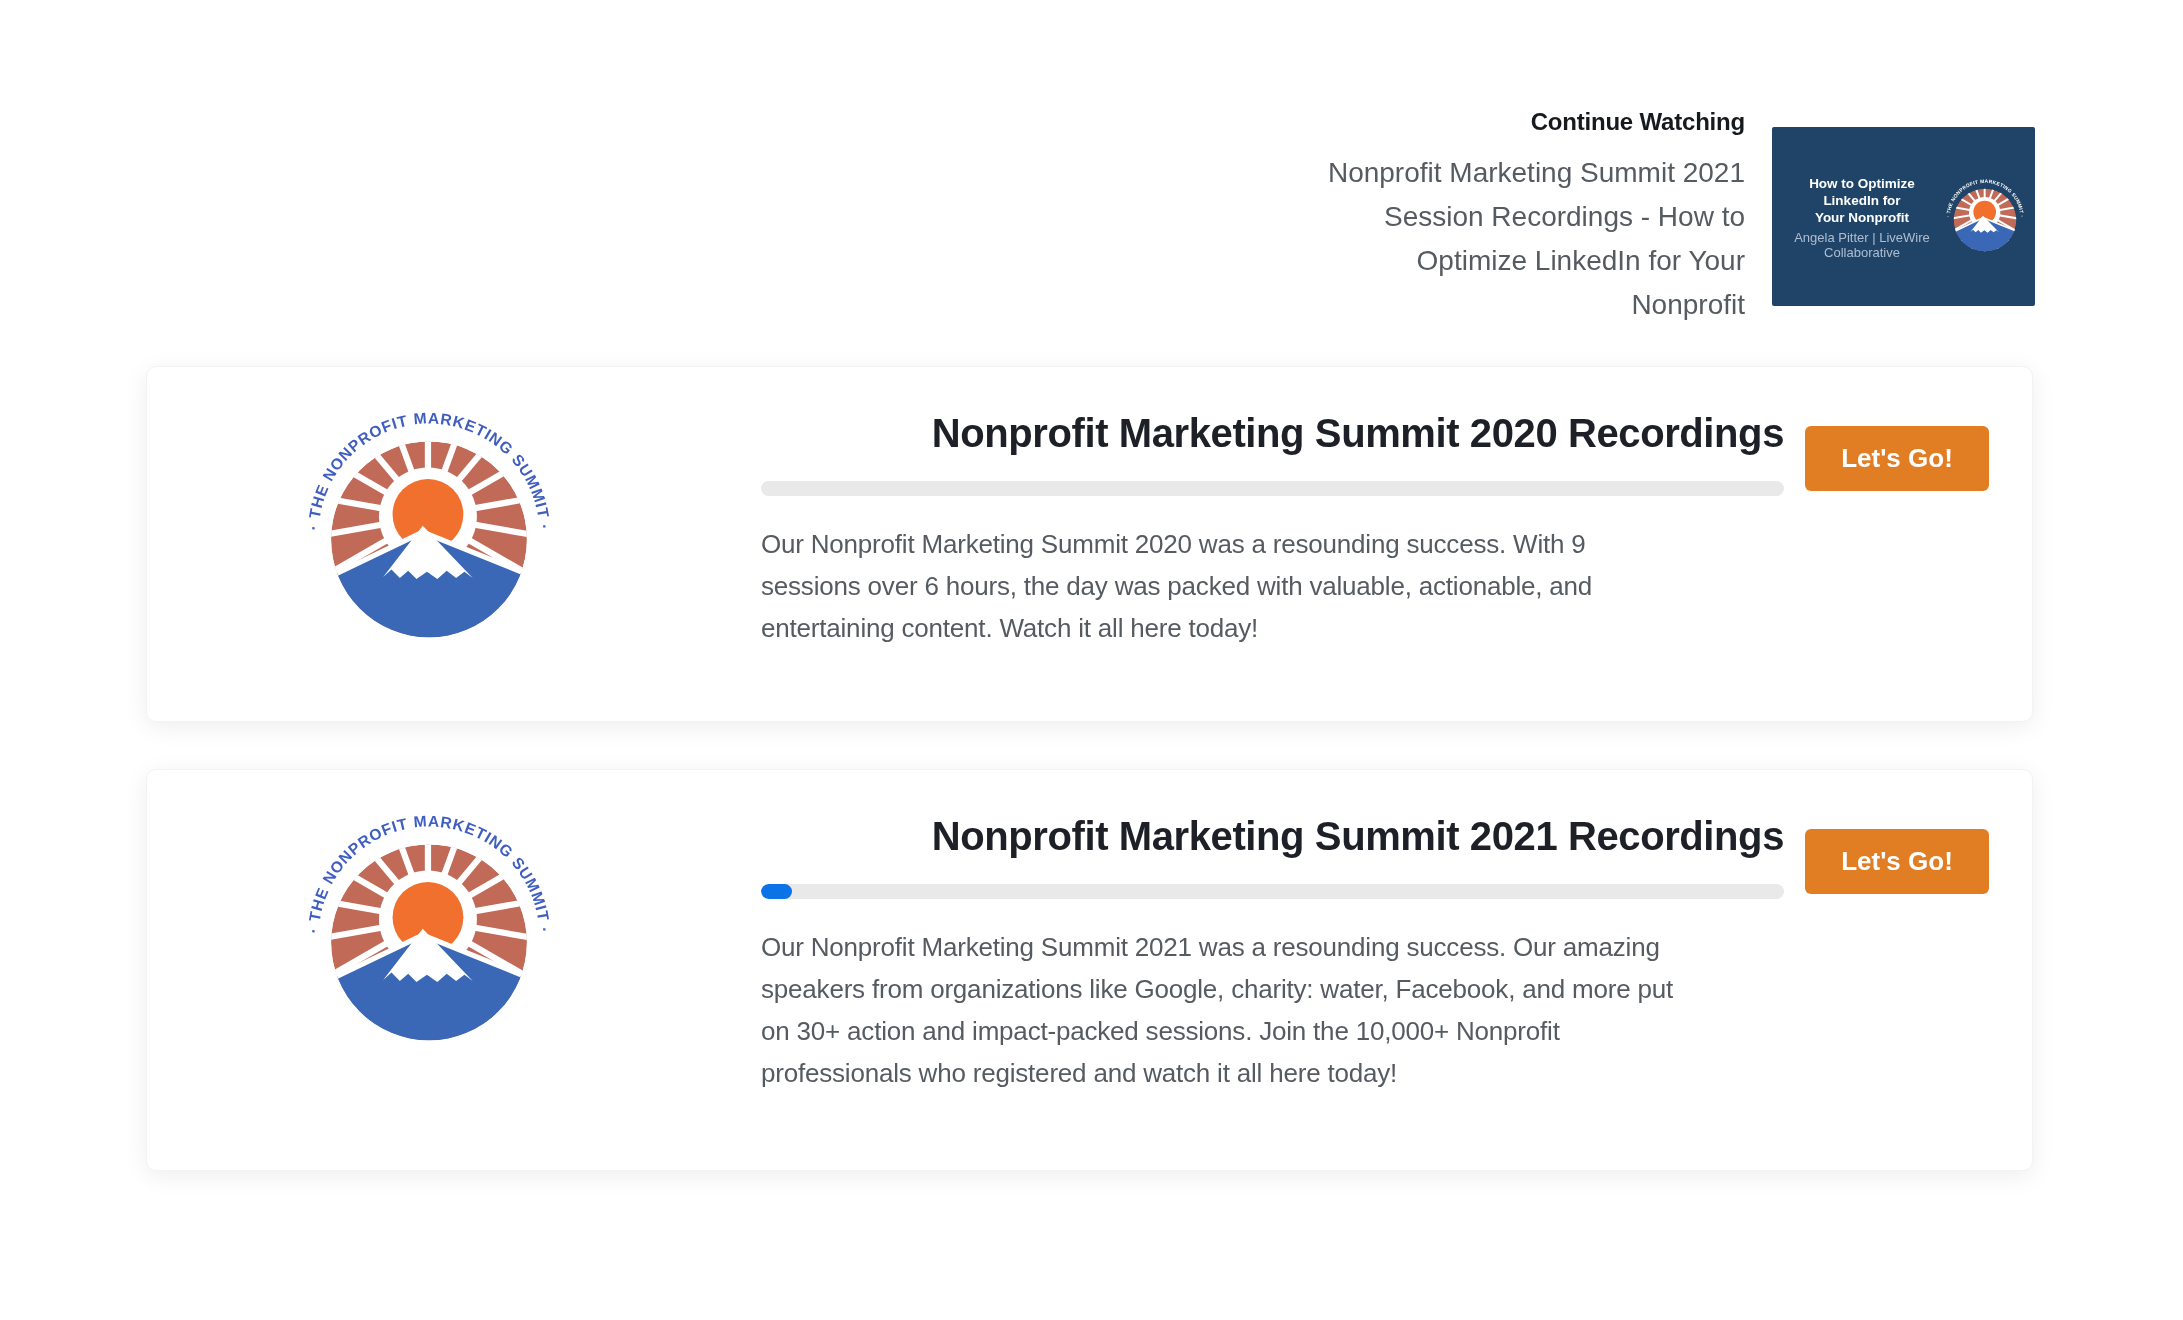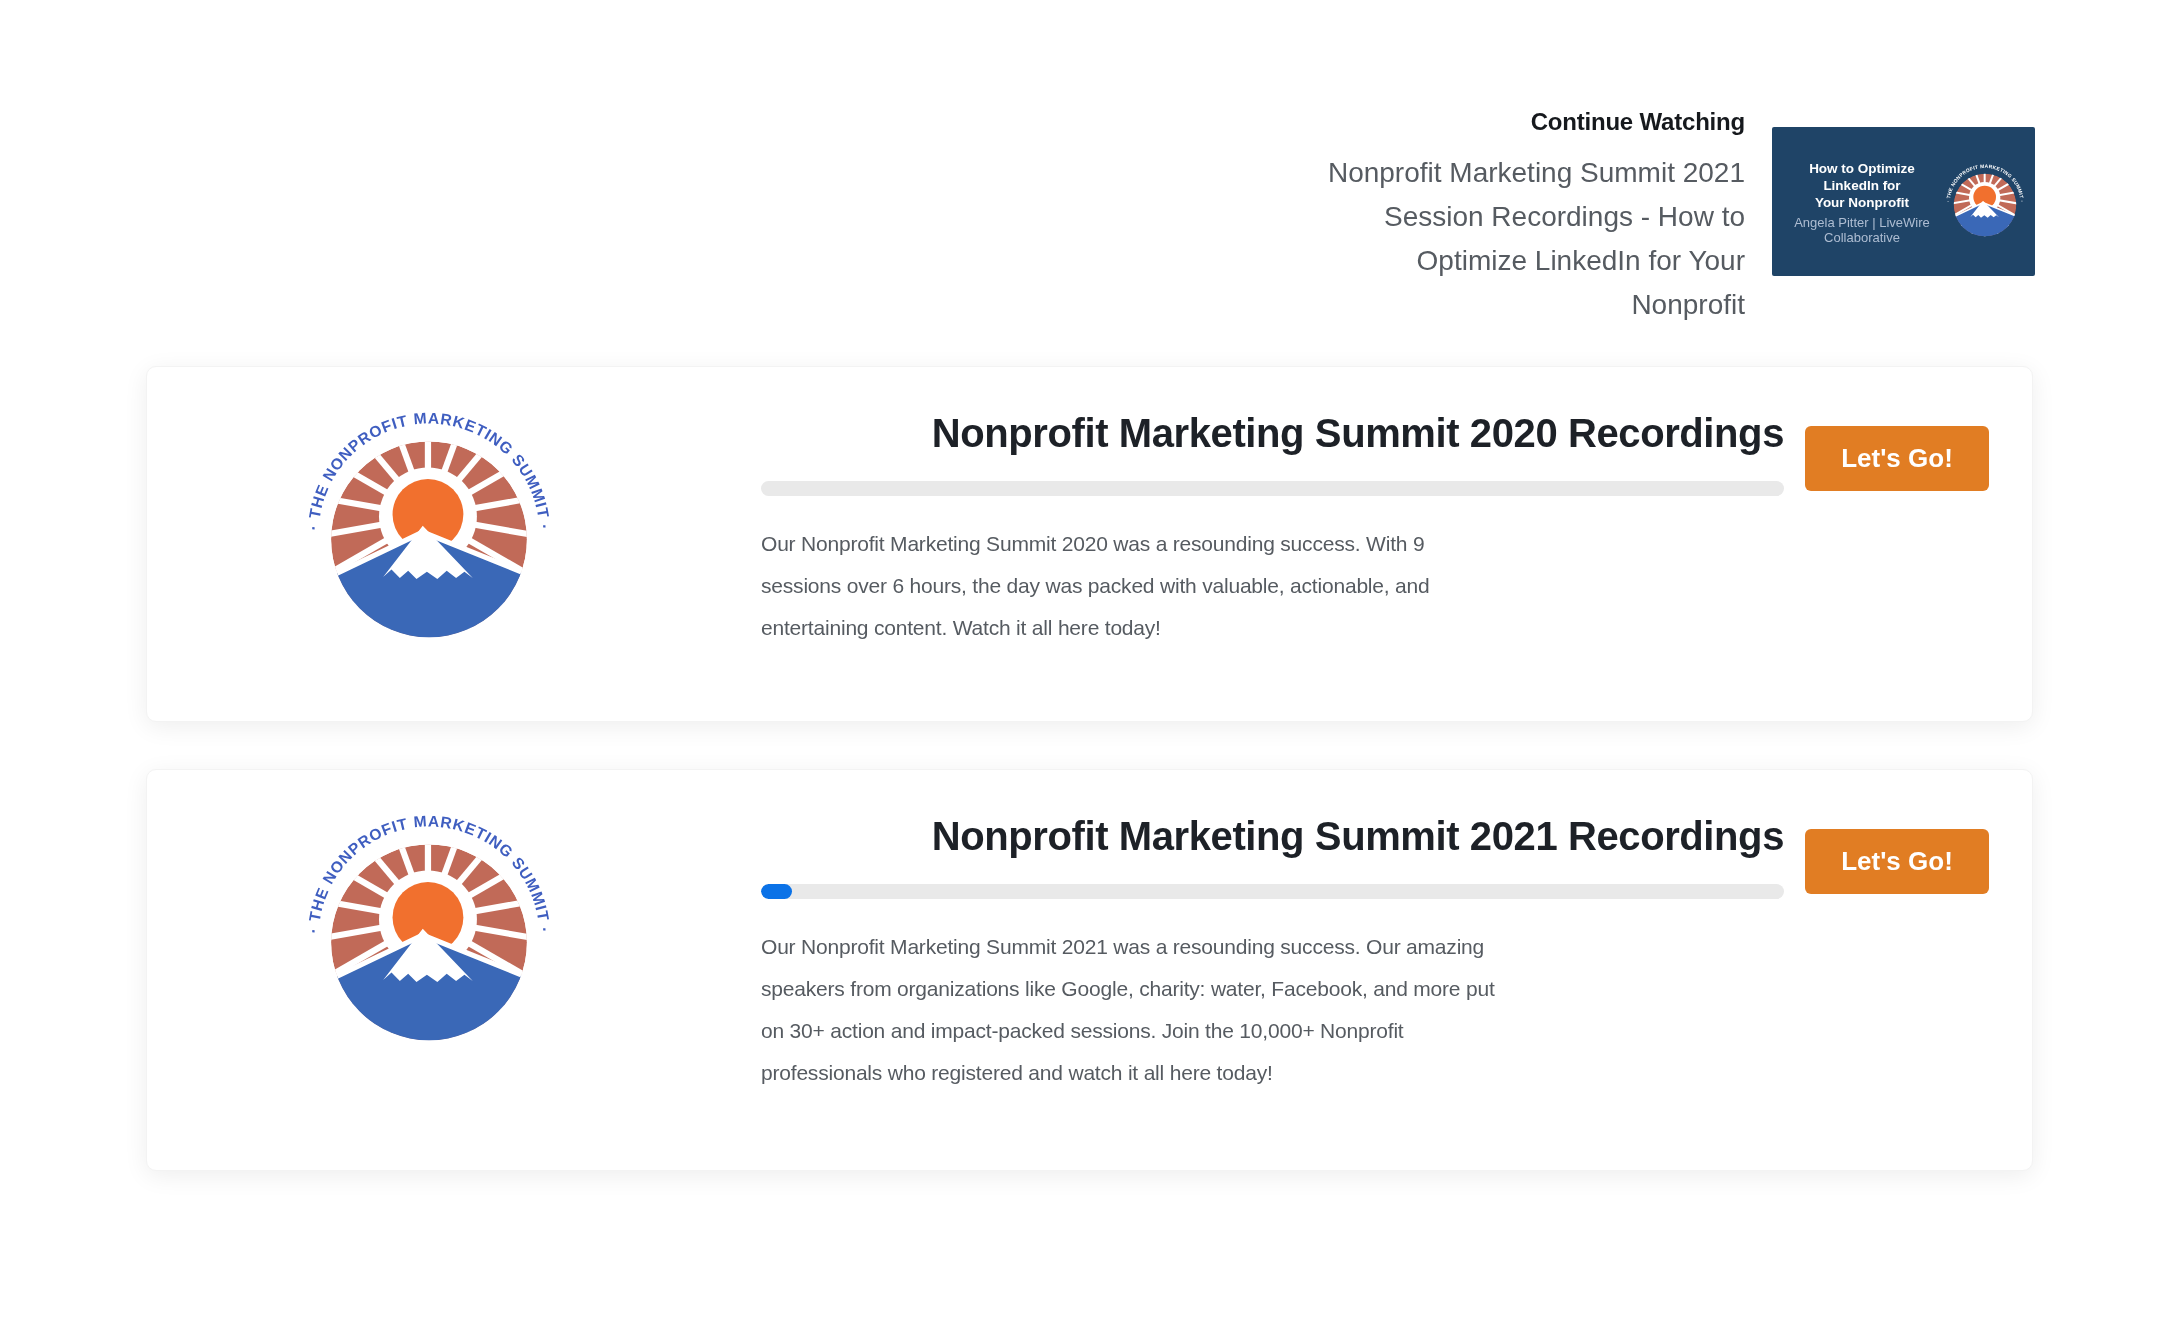--- a/index.html
+++ b/index.html
@@ -30,21 +30,21 @@
     font-size: 28px;
     line-height: 44px;
     color: #565b61;
     white-space: pre-line;
   }
   .cw-thumb {
     position: absolute;
     left: 1772px;
     top: 127px;
     width: 263px;
-    height: 149px;
+    height: 179px;
     background: #1f4467;
     border-radius: 2px;
     display: flex;
     align-items: center;
     padding: 0 10px 0 12px;
     cursor: pointer;
     justify-content: center;
   }
   .thumb-textblock {
     width: 178px;
@@ -122,21 +122,21 @@
   }
   .progress-fill {
     height: 100%;
     width: 0;
     background: #0b72e7;
     border-radius: 8px;
   }
   .card-desc {
     margin-top: 27px;
     width: 1100px;
-    font-size: 21px;
+    font-size: 26px;
     line-height: 42px;
     letter-spacing: -0.2px;
     color: #565b61;
     white-space: pre-line;
   }
 
   .action-col { flex: 1; display: flex; }
   .lets-go {
     margin: 59px 43px 0 auto;
     width: 184px;

